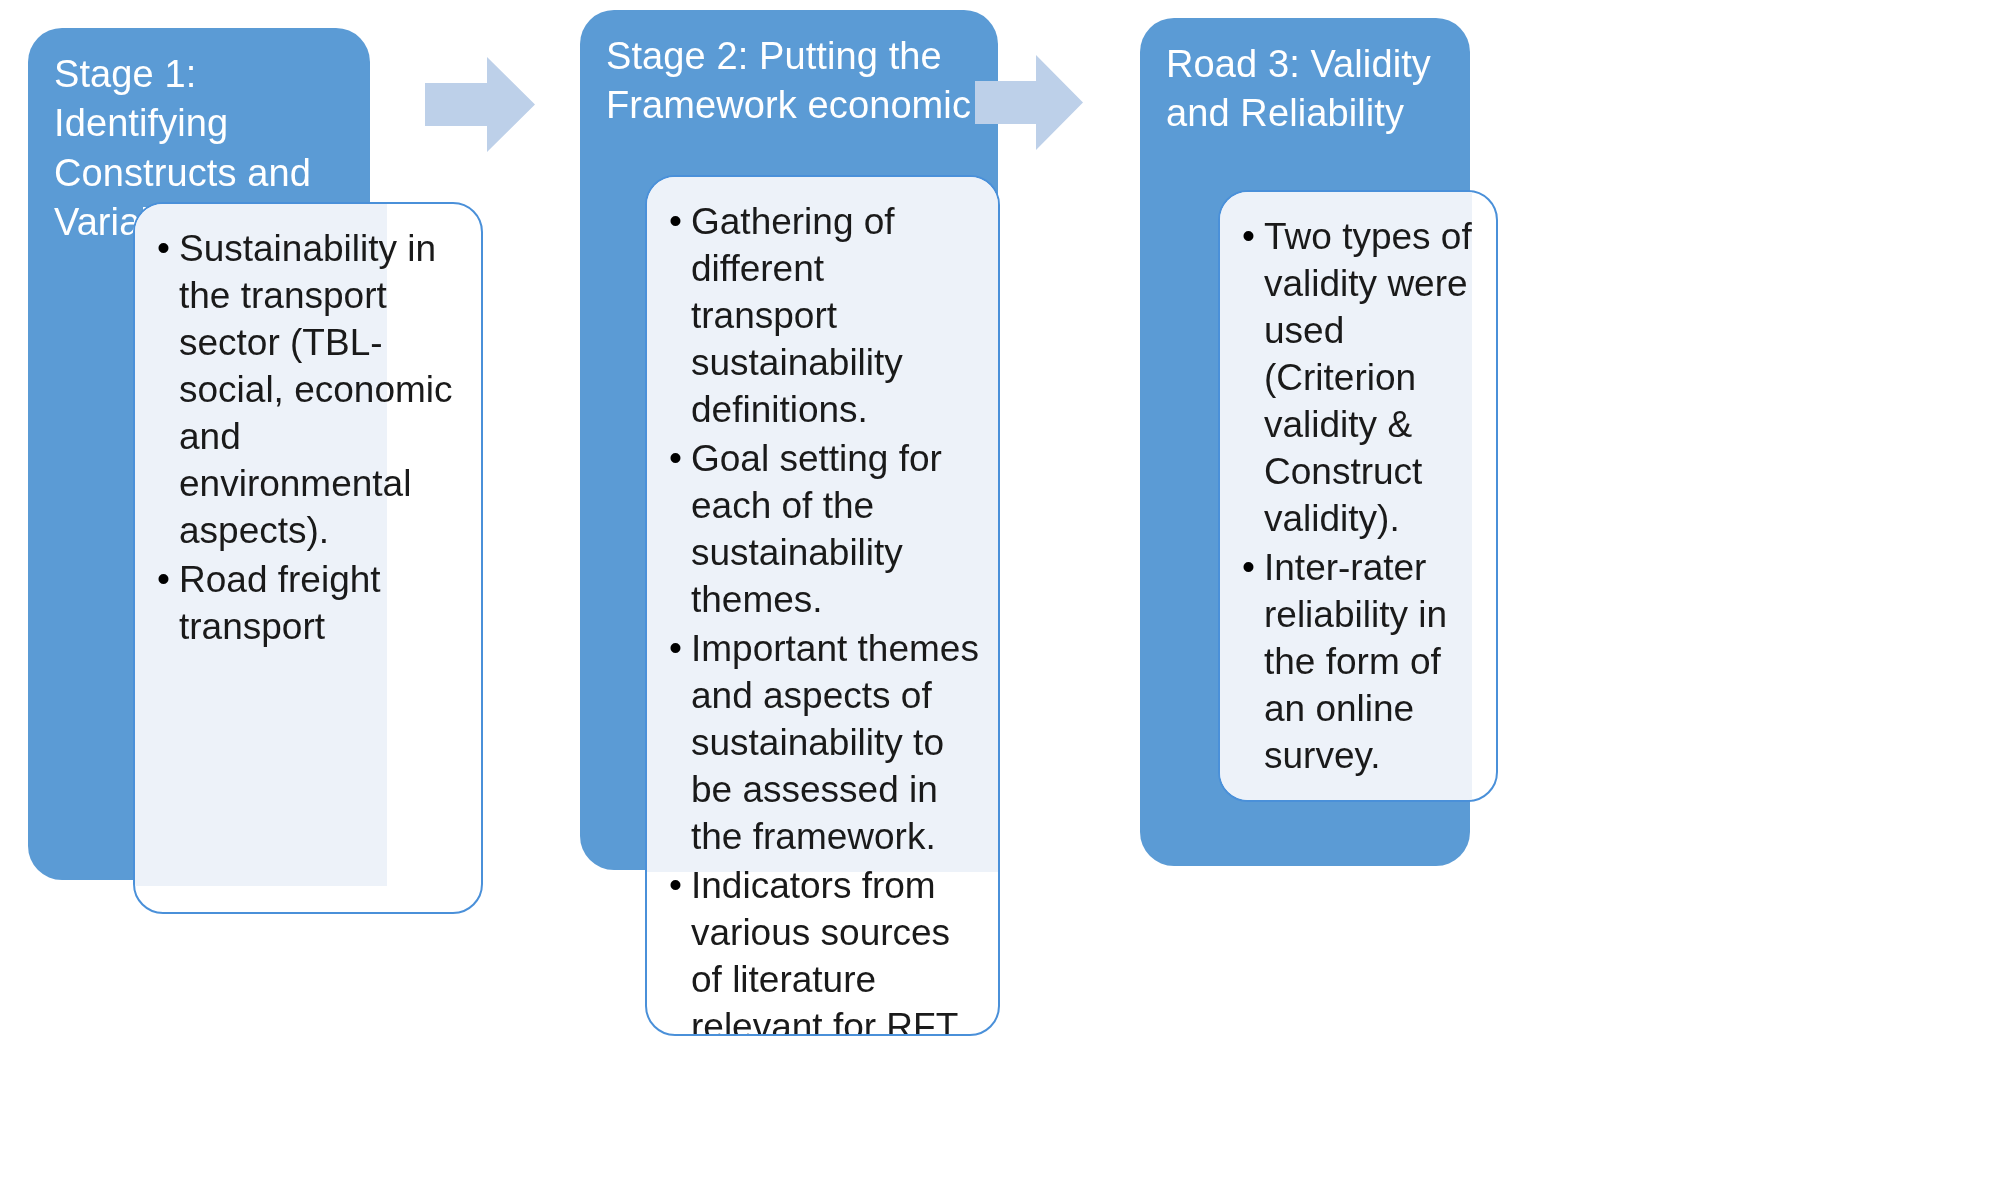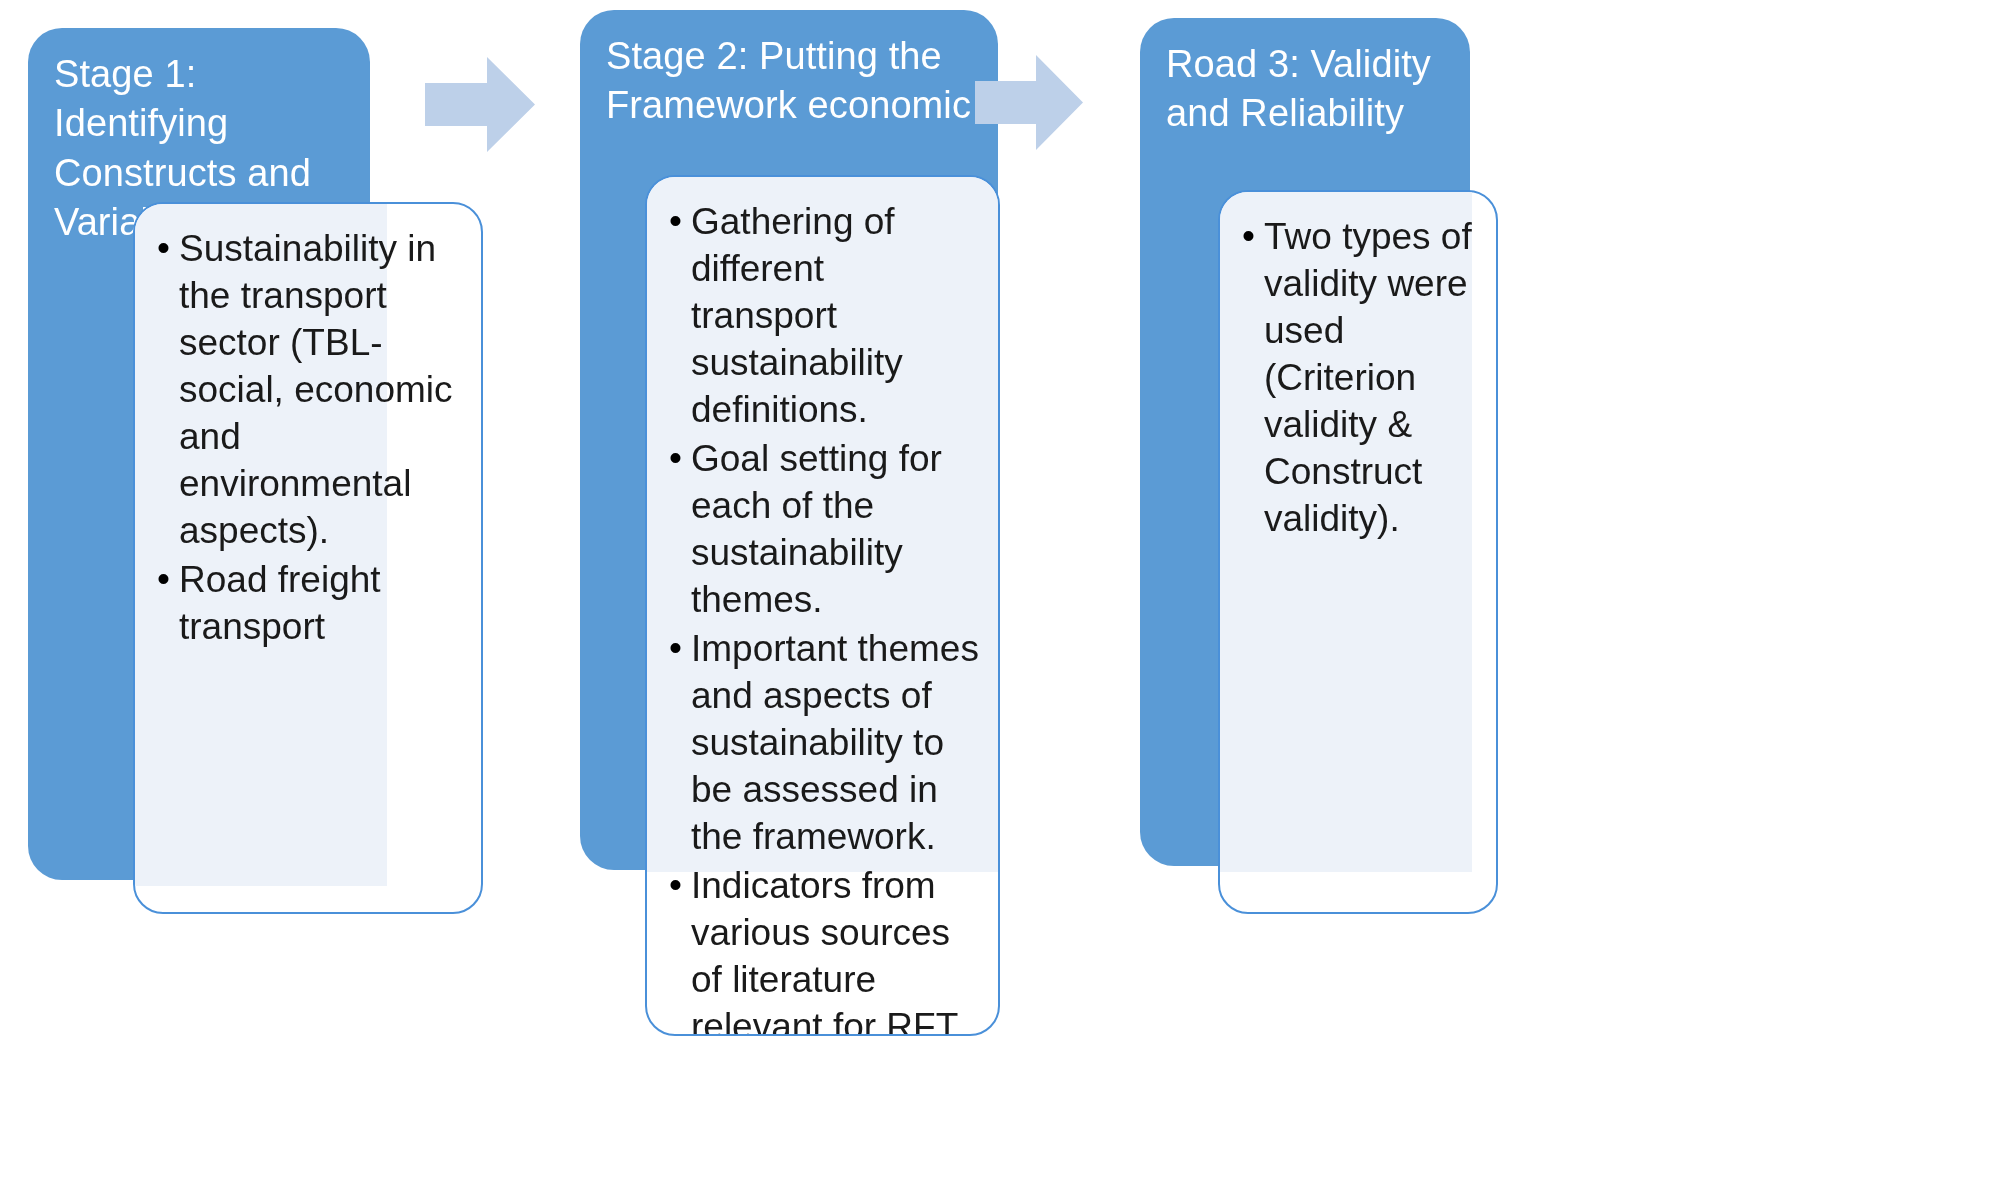--- a/index.html
+++ b/index.html
@@ -133,22 +133,23 @@
         <li class="bullet-item">Important themes and aspects of sustainability to be assessed in the framework.</li>
         <li class="bullet-item">Indicators from various sources of literature relevant for RFT to be considered for the M&amp;E framework to be developed.</li>
       </ul>
     </div>
   </div>
 
   <div class="stage-box" style="left:1140px; top:18px; width:330px; height:848px;">
     <div class="stage-box-title">Road 3: Validity and Reliability</div>
   </div>
 
-  <div class="stage-card" style="left:1218px; top:190px; width:280px; height:724px;">
+  <div class="stage-card" style="left:1218px; top:190px; width:280px; height:612px;">
     <div class="stage-card-tint" style="left:-4px; top:-4px; width:256px; height:684px;"></div>
     <div class="stage-card-body">
       <ul class="bullet-list">
         <li class="bullet-item">Two types of validity were used (Criterion validity &amp; Construct validity).</li>
+        <li class="bullet-item">Inter-rater reliability in the form of an online survey.</li>
       </ul>
     </div>
   </div>
 
 </div>
 
 </body></html>

